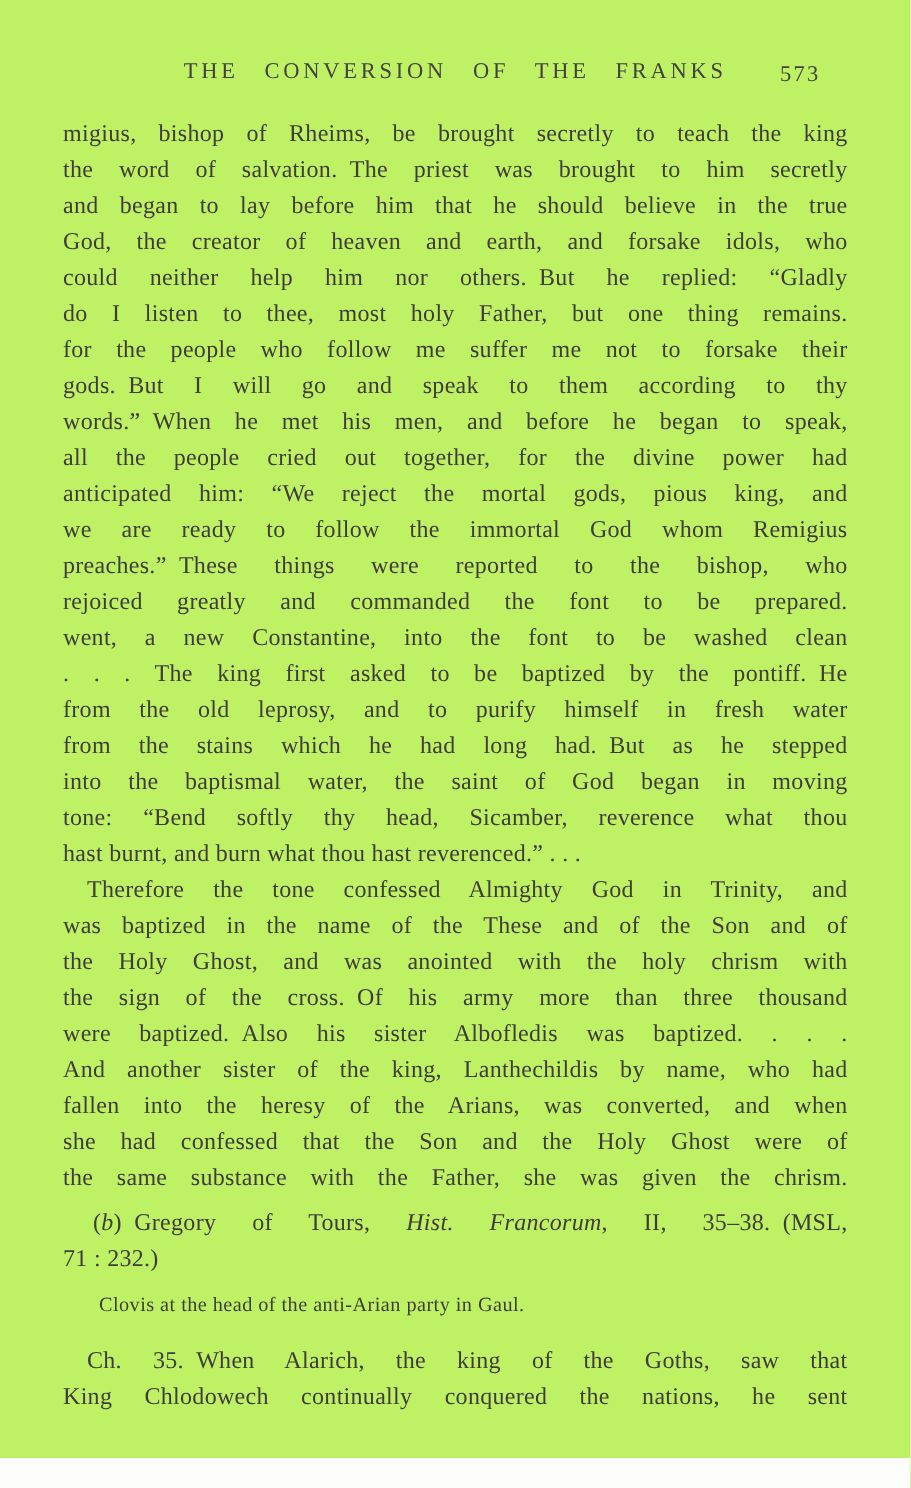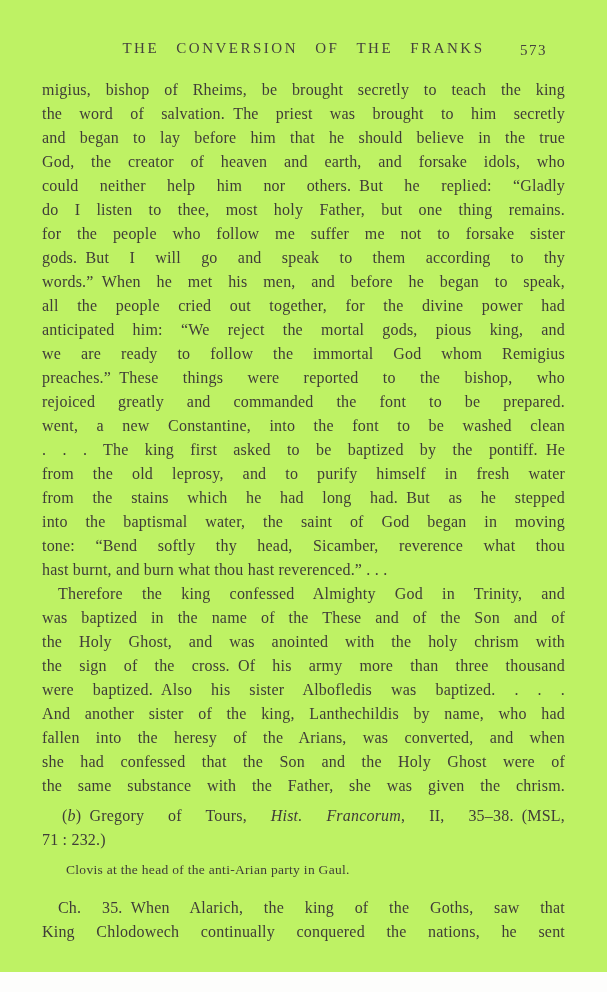--- a/index.html
+++ b/index.html
@@ -71,38 +71,38 @@
     <span class="page-number">573</span>
   </div>
   <div class="body-col">
       <div class="paragraph body-text">
         <div class="line">migius, bishop of Rheims, be brought secretly to teach the king</div>
         <div class="line">the word of salvation. The priest was brought to him secretly</div>
         <div class="line">and began to lay before him that he should believe in the true</div>
         <div class="line">God, the creator of heaven and earth, and forsake idols, who</div>
         <div class="line">could neither help him nor others. But he replied: “Gladly</div>
         <div class="line">do I listen to thee, most holy Father, but one thing remains.</div>
-        <div class="line">for the people who follow me suffer me not to forsake sister</div>
+        <div class="line">for the people who follow me suffer me not to forsake their</div>
         <div class="line">gods. But I will go and speak to them according to thy</div>
         <div class="line">words.” When he met his men, and before he began to speak,</div>
         <div class="line">all the people cried out together, for the divine power had</div>
         <div class="line">anticipated him: “We reject the mortal gods, pious king, and</div>
         <div class="line">we are ready to follow the immortal God whom Remigius</div>
         <div class="line">preaches.” These things were reported to the bishop, who</div>
         <div class="line">rejoiced greatly and commanded the font to be prepared.</div>
         <div class="line">went, a new Constantine, into the font to be washed clean</div>
         <div class="line">. . . The king first asked to be baptized by the pontiff. He</div>
         <div class="line">from the old leprosy, and to purify himself in fresh water</div>
         <div class="line">from the stains which he had long had. But as he stepped</div>
         <div class="line">into the baptismal water, the saint of God began in moving</div>
         <div class="line">tone: “Bend softly thy head, Sicamber, reverence what thou</div>
         <div class="line no-j">hast burnt, and burn what thou hast reverenced.” . . .</div>
       </div>
       <div class="paragraph body-text indent">
-        <div class="line">Therefore the king confessed Almighty God in Trinity, and</div>
+        <div class="line">Therefore the tone confessed Almighty God in Trinity, and</div>
         <div class="line">was baptized in the name of the These and of the Son and of</div>
         <div class="line">the Holy Ghost, and was anointed with the holy chrism with</div>
         <div class="line">the sign of the cross. Of his army more than three thousand</div>
         <div class="line">were baptized. Also his sister Albofledis was baptized. . . .</div>
         <div class="line">And another sister of the king, Lanthechildis by name, who had</div>
         <div class="line">fallen into the heresy of the Arians, was converted, and when</div>
         <div class="line">she had confessed that the Son and the Holy Ghost were of</div>
         <div class="line">the same substance with the Father, she was given the chrism.</div>
       </div>
       <div class="paragraph citation indent">

